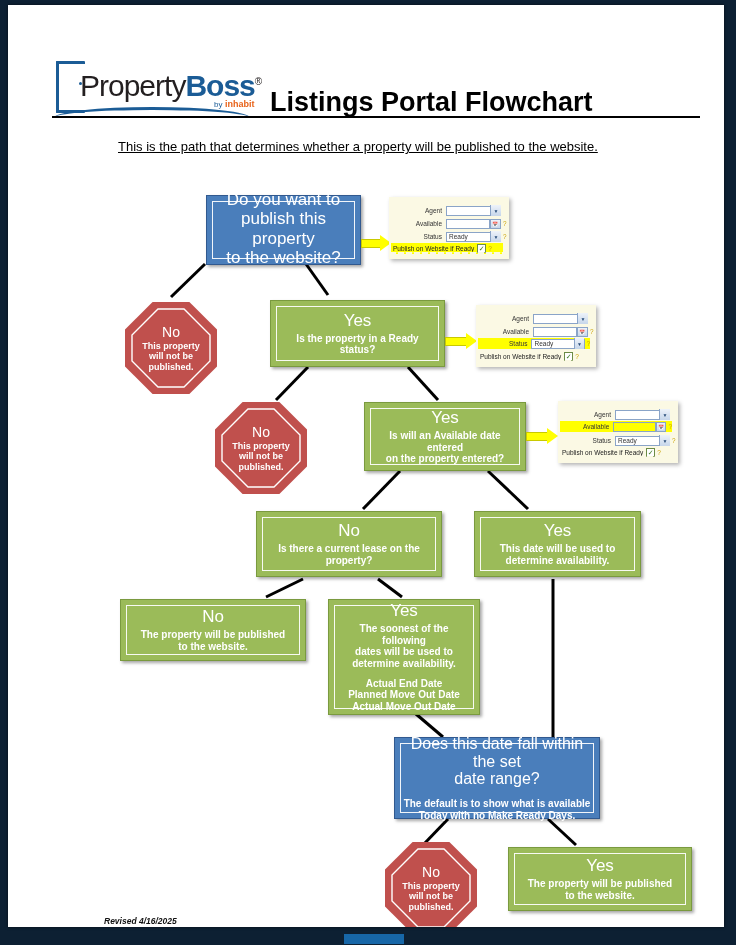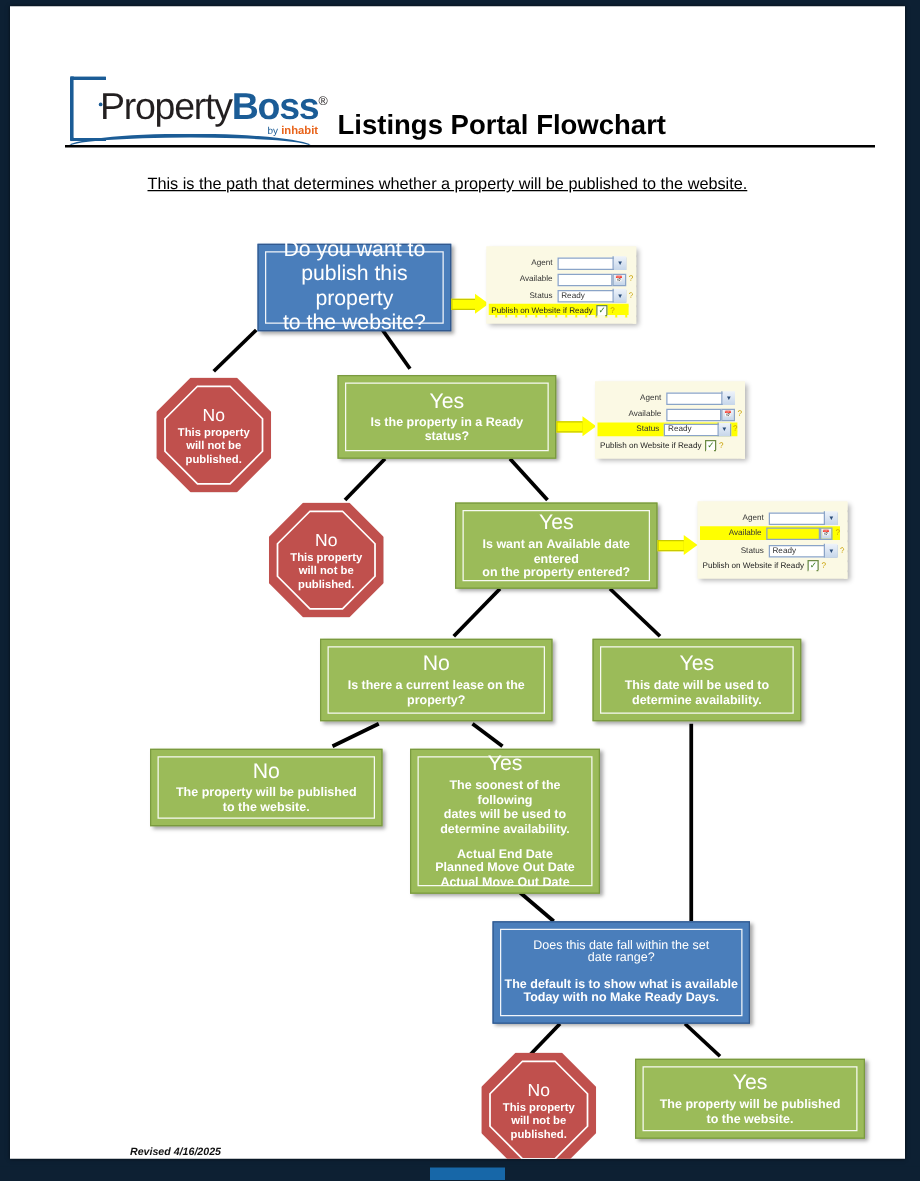--- a/index.html
+++ b/index.html
@@ -25,41 +25,41 @@
   .logo-door:after{content:"";position:absolute;right:3px;top:18px;width:3px;height:3px;border-radius:50%;background:#1b5c96;}
   .logo-text{position:absolute;left:28px;top:6px;font-size:30px;line-height:30px;letter-spacing:-1px;white-space:nowrap;}
   .logo-prop{color:#231f20;font-weight:400;}
   .logo-boss{color:#1b5c96;font-weight:bold;}
   .logo-reg{color:#231f20;font-size:10px;vertical-align:super;}
   .logo-sub{position:absolute;left:128px;top:38px;font-size:9px;white-space:nowrap;color:#1b5c96;font-weight:bold;padding-left:34px;}
   .logo-by{color:#1b5c96;font-weight:normal;font-size:8px;font-style:normal;}
   .logo-inhabit{color:#e8631a;font-weight:bold;}
   .logo-swoosh{position:absolute;left:2px;top:46px;width:196px;height:10px;border-top:3px solid #1b5c96;border-radius:60% 60% 0 0/100% 100% 0 0;}
 
-  .doc-title{position:absolute;left:262px;top:50px;font-size:22px;font-weight:bold;color:#000;white-space:nowrap;}
+  .doc-title{position:absolute;left:262px;top:50px;font-size:27px;font-weight:bold;color:#000;white-space:nowrap;}
   .header-rule{position:absolute;left:44px;top:79px;width:648px;height:0;border-top:2px solid #000;}
   .intro{position:absolute;left:110px;top:102px;font-size:13px;color:#000;white-space:nowrap;text-decoration:underline;}
   .revised{position:absolute;left:96px;top:879px;font-size:8.5px;font-style:italic;font-weight:bold;color:#111;}
 
   
   .node{position:absolute;box-sizing:border-box;color:#fff;text-align:center;}
   .rect{
     box-shadow:2px 2px 3px rgba(0,0,0,.35);
     display:flex;align-items:center;justify-content:center;
   }
   .rect .inner{
     position:absolute;left:5px;top:5px;right:5px;bottom:5px;
     border:1px solid rgba(255,255,255,.92);
     pointer-events:none;
   }
   .rect .txt{position:relative;z-index:2;padding:0 8px;line-height:1.17;}
   .blue{background:#4a7ebb;border:1px solid #31598f;}
   .green{background:#9bbb59;border:1px solid #7a9a3f;}
   .head{display:block;font-size:17px;font-weight:normal;margin-bottom:2px;}
-  .head-sm{display:block;font-size:10px;font-weight:normal;margin-bottom:1px;}
+  .head-sm{display:block;font-size:16px;font-weight:normal;margin-bottom:1px;}
   .sub{display:block;font-size:10px;font-weight:bold;}
   .gap{display:block;height:8px;}
 
   .oct{
     width:92px;height:92px;
     background:#c0504d;
     clip-path:polygon(30% 0,70% 0,100% 30%,100% 70%,70% 100%,30% 100%,0 70%,0 30%);
     display:flex;align-items:center;justify-content:center;
     filter:drop-shadow(2px 2px 2px rgba(0,0,0,.35));
   }
@@ -269,21 +269,21 @@
         <span class="sub">This property</span>
         <span class="sub">will not be</span>
         <span class="sub">published.</span>
       </div>
     </div>
 
     <div class="node rect green" style="left:356px;top:365px;width:162px;height:69px;">
       <div class="inner"></div>
       <div class="txt">
         <span class="head">Yes</span>
-        <span class="sub"><span>Is want an </span><b>Available</b><span> date entered</span></span>
+        <span class="sub"><span>Is will an </span><b>Available</b><span> date entered</span></span>
         <span class="sub">on the property entered?</span>
       </div>
     </div>
 
     <div class="yarrow" style="left:518px;top:391px;width:32px;height:17px;">
       <div class="bar" style="width:22px;"></div>
       <div class="tip" style="left:21px;"></div>
     </div>
 
     <div class="shot" style="left:550px;top:364px;width:120px;height:62px;">

